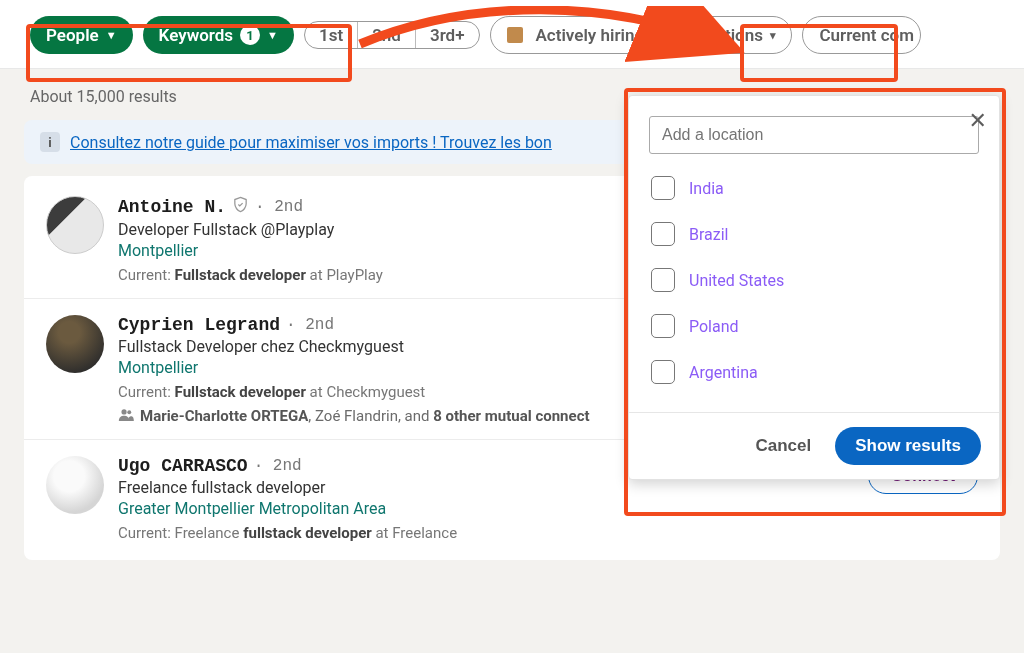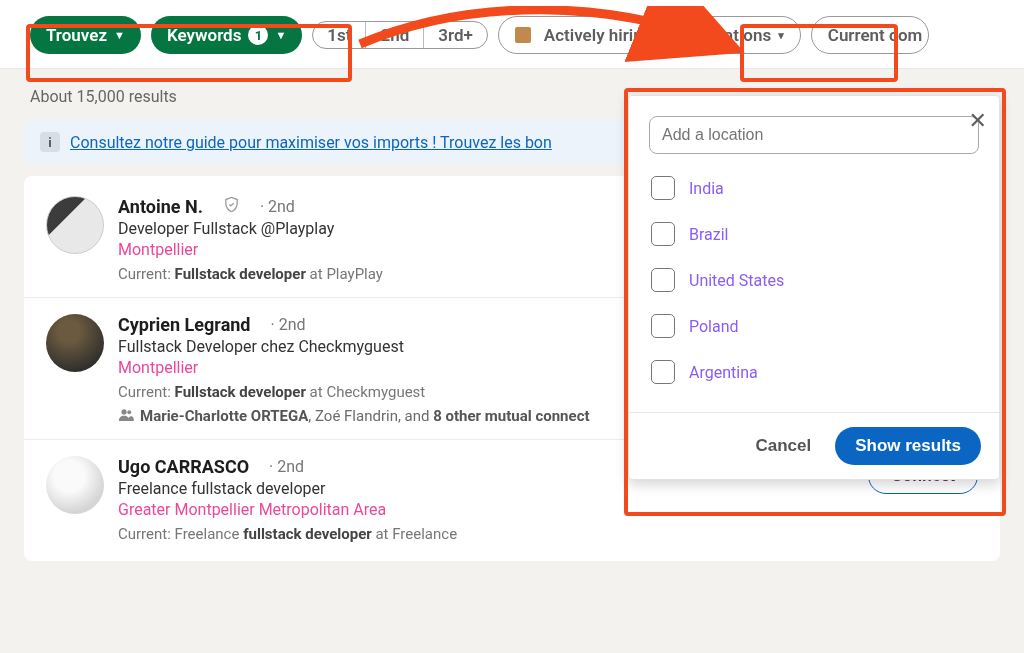--- a/index.html
+++ b/index.html
@@ -140,26 +140,26 @@
   border-radius: 50%;
   background: #ddd;
   flex-shrink: 0;
   background-size: cover;
   background-position: center;
 }
 .avatar.grey { background: radial-gradient(circle at 40% 35%, #fafafa 30%, #d5d5d5 70%); }
 .avatar.dark { background: radial-gradient(circle at 40% 30%, #6b5a3f 20%, #2b2b2b 80%); }
 .avatar.a1 { background: linear-gradient(135deg,#3c3c3c 0%,#3c3c3c 35%,#e8e8e8 36%,#e8e8e8 100%); border:1px solid #ccc; }
 .meta { flex: 1; min-width: 0; }
-.name-row { display: flex; align-items: center; gap: 20px; }
+.name-row { display: flex; align-items: center; gap: 6px; font-family: Liberation Mono, monospace; }
 .name { font-size: 18px; font-weight: 700; color: #1d1d1d; }
 .badge-shield { color: #888; font-size: 16px; }
 .deg { color: #777; font-size: 16px; }
 .headline { font-size: 16px; color: #333; margin-top: 2px; }
-.loc { color: #ec4899; font-size: 16px; margin-top: 2px; }
+.loc { color: #0f766e; font-size: 16px; margin-top: 2px; }
 .current { color: #777; font-size: 15px; margin-top: 6px; }
 .current b { color: #444; }
 .mutual { color: #6b6b6b; font-size: 15px; margin-top: 6px; display: flex; align-items: center; gap: 6px; }
 .mutual-icon { color: #888; font-size: 15px; }
 .mutual b { color: #555; }
 .connect-btn {
   position: absolute;
   right: 22px;
   top: 18px;
   height: 36px;
@@ -192,21 +192,21 @@
   color: #5d5d5d;
   cursor: pointer;
   background: none; border: none;
   padding: 4px;
 }
 .pop-body { padding: 20px 20px 6px 20px; }
 .pop-input {
   width: 100%;
   height: 38px;
   border: 1px solid #aaa;
-  border-radius: 8px;
+  border-radius: 3px;
   padding: 8px 12px;
   font-size: 16px;
 }
 .opt { display: flex; align-items: center; gap: 14px; margin: 22px 2px; }
 .chk {
   width: 24px; height: 24px;
   border: 1.5px solid #777;
   border-radius: 5px;
   cursor: pointer;
 }
@@ -242,21 +242,21 @@
   left: 624px;
   width: 382px;
   height: 428px;
 }
 </style>
 </head>
 <body>
 
 <div class="filter-bar">
   <div class="pill green">
-    <span>Trouvez</span>
+    <span>People</span>
     <span class="caret">▼</span>
   </div>
   <div class="pill green">
     <span>Keywords</span>
     <span class="badge">1</span>
     <span class="caret">▼</span>
   </div>
   <div class="segmented">
     <div class="seg">1st</div>
     <div class="seg">2nd</div>

